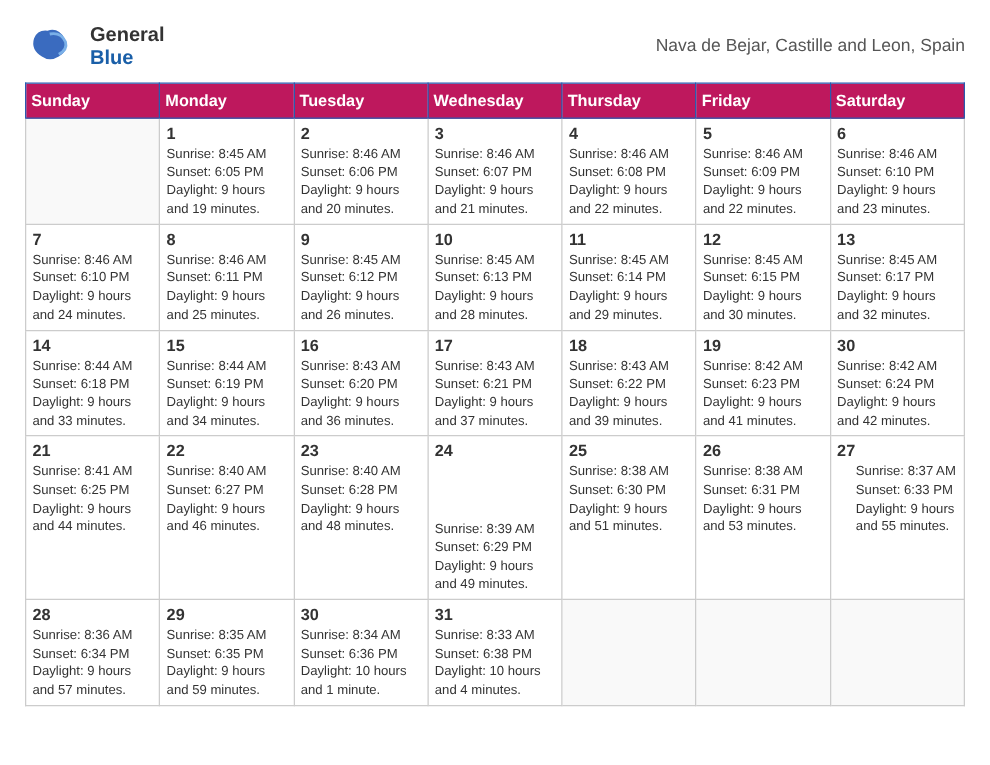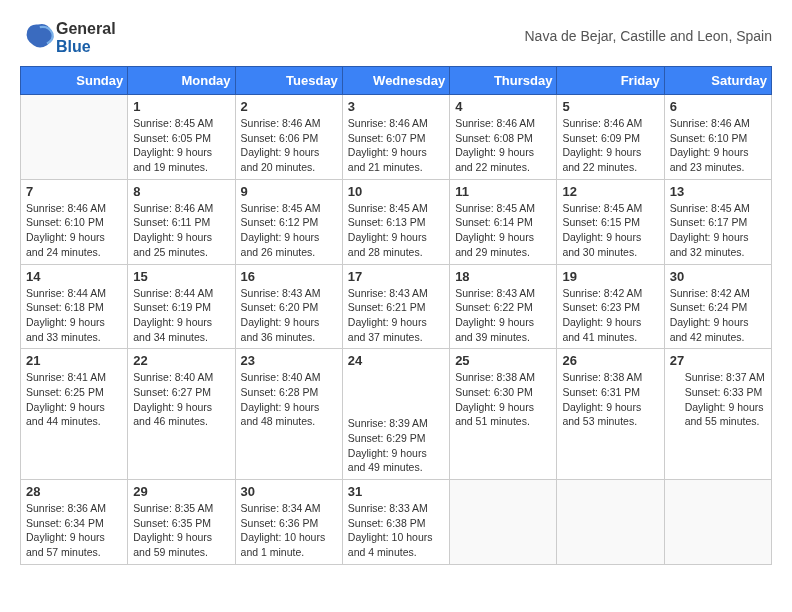--- a/index.html
+++ b/index.html
@@ -12,21 +12,21 @@
     }
     .header-section {
       display: flex;
       justify-content: space-between;
       align-items: flex-start;
       margin-bottom: 10px;
     }
     .logo {
       display: flex;
       align-items: center;
-      gap: 0;
+      gap: 16px;
     }
     .logo-icon {
       width: 36px;
       height: 36px;
     }
     .title-block {
       text-align: right;
     }
     .month-year {
       font-size: 32px;
@@ -37,24 +37,24 @@
       font-size: 14px;
       color: #555;
       margin-top: 8px;
     }
     .calendar-table {
       width: 100%;
       border-collapse: collapse;
       font-size: 11px;
     }
     .calendar-table thead tr th {
-      background-color: #3b82f6;
+      background-color: #be185d;
       color: #fff;
       padding: 6px 4px;
-      text-align: right;
+      text-align: left;
       font-size: 13px;
       font-weight: bold;
       border: 1px solid #2a5aaf;
     }
     .calendar-table tbody tr td {
       border: 1px solid #ccc;
       vertical-align: top;
       padding: 4px 5px;
       height: 80px;
       width: 107px;

